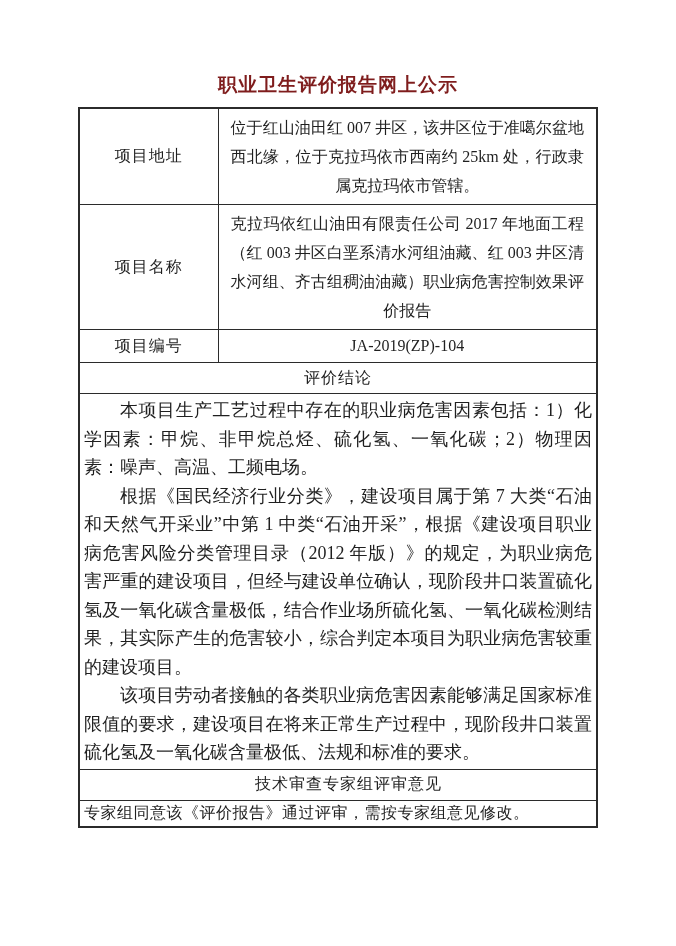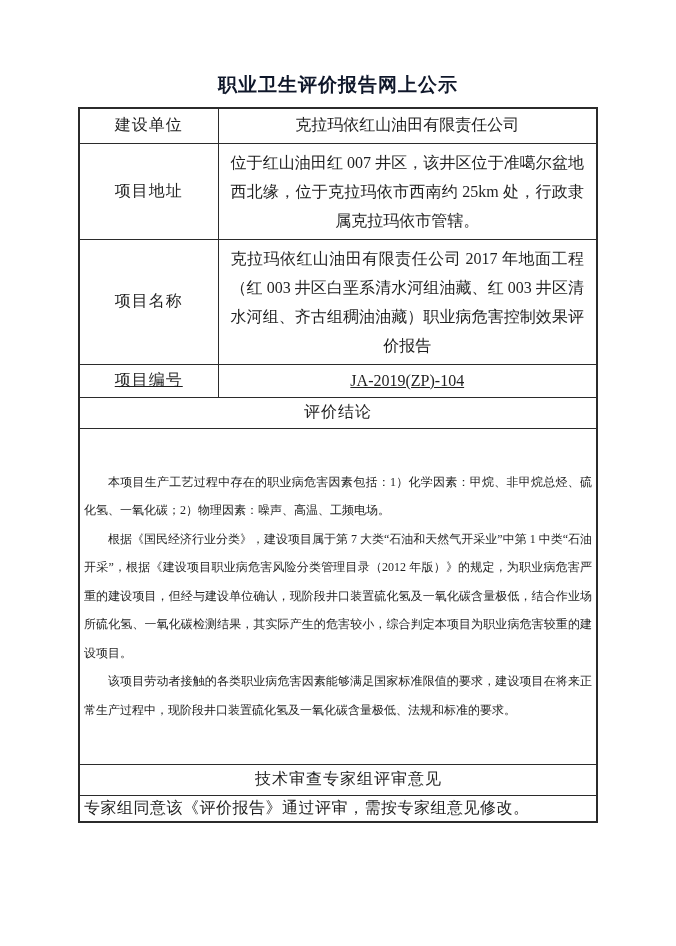--- a/index.html
+++ b/index.html
@@ -18,21 +18,21 @@
     overflow: hidden;
   }
   h1.title {
     margin: 0;
     padding-top: 72px;
     padding-bottom: 9px;
     text-align: center;
     font-size: 19px;
     font-weight: bold;
     letter-spacing: 1px;
-    color: #0f172a;
+    color: #7f1d1d;
   }
   table.notice {
     border-collapse: collapse;
     table-layout: fixed;
     width: 520px;
     margin-left: 78px;
     border: 2px solid #2b2b2b;
   }
   table.notice td {
     border: 1px solid #2b2b2b;
@@ -52,21 +52,21 @@
   td.value.multiline {
     text-align: justify;
     text-align-last: center;
     -moz-text-align-last: center;
     padding: 4px 12px;
     line-height: 29px;
   }
   tr.r-company   { height: 35px; }
   tr.r-address   { height: 88px; }
   tr.r-name      { height: 90px; }
-  tr.r-number    { height: 33px; text-decoration: underline; }
+  tr.r-number    { height: 33px; }
   tr.r-evaluator { height: 35px; }
   tr.r-tester    { height: 35px; }
   tr.r-conc-head { height: 31px; }
   tr.r-conc-body { height: 336px; }
   tr.r-rev-head  { height: 31px; }
   tr.r-rev-body  { height: 22px; }
   td.section-header {
     text-align: center;
     padding-left: 36px;
     letter-spacing: 1px;
@@ -77,41 +77,37 @@
   }
   td.conclusion-cell {
     vertical-align: top;
     padding: 4px 9px 4px 9px;
   }
   td.conclusion-cell p {
     margin: 0;
     text-indent: 2em;
     text-align: justify;
     line-height: 28.5px;
-    font-size: 12px;
+    font-size: 18px;
   }
   td.review-cell {
     text-align: left;
     padding-left: 8px;
     letter-spacing: 0.5px;
   }
 </style>
 </head>
 <body>
 
 <div class="doc">
 
   <h1 class="title">职业卫生评价报告网上公示</h1>
 
   <table class="notice">
     <tbody>
-      <tr class="r-company">
-        <td class="label">建设单位</td>
-        <td class="value">克拉玛依红山油田有限责任公司</td>
-      </tr>
       <tr class="r-address">
         <td class="label">项目地址</td>
         <td class="value multiline">位于红山油田红 007 井区，该井区位于准噶尔盆地西北缘，位于克拉玛依市西南约 25km 处，行政隶属克拉玛依市管辖。</td>
       </tr>
       <tr class="r-name">
         <td class="label">项目名称</td>
         <td class="value multiline">克拉玛依红山油田有限责任公司 2017 年地面工程（红 003 井区白垩系清水河组油藏、红 003 井区清水河组、齐古组稠油油藏）职业病危害控制效果评价报告</td>
       </tr>
       <tr class="r-number">
         <td class="label">项目编号</td>

